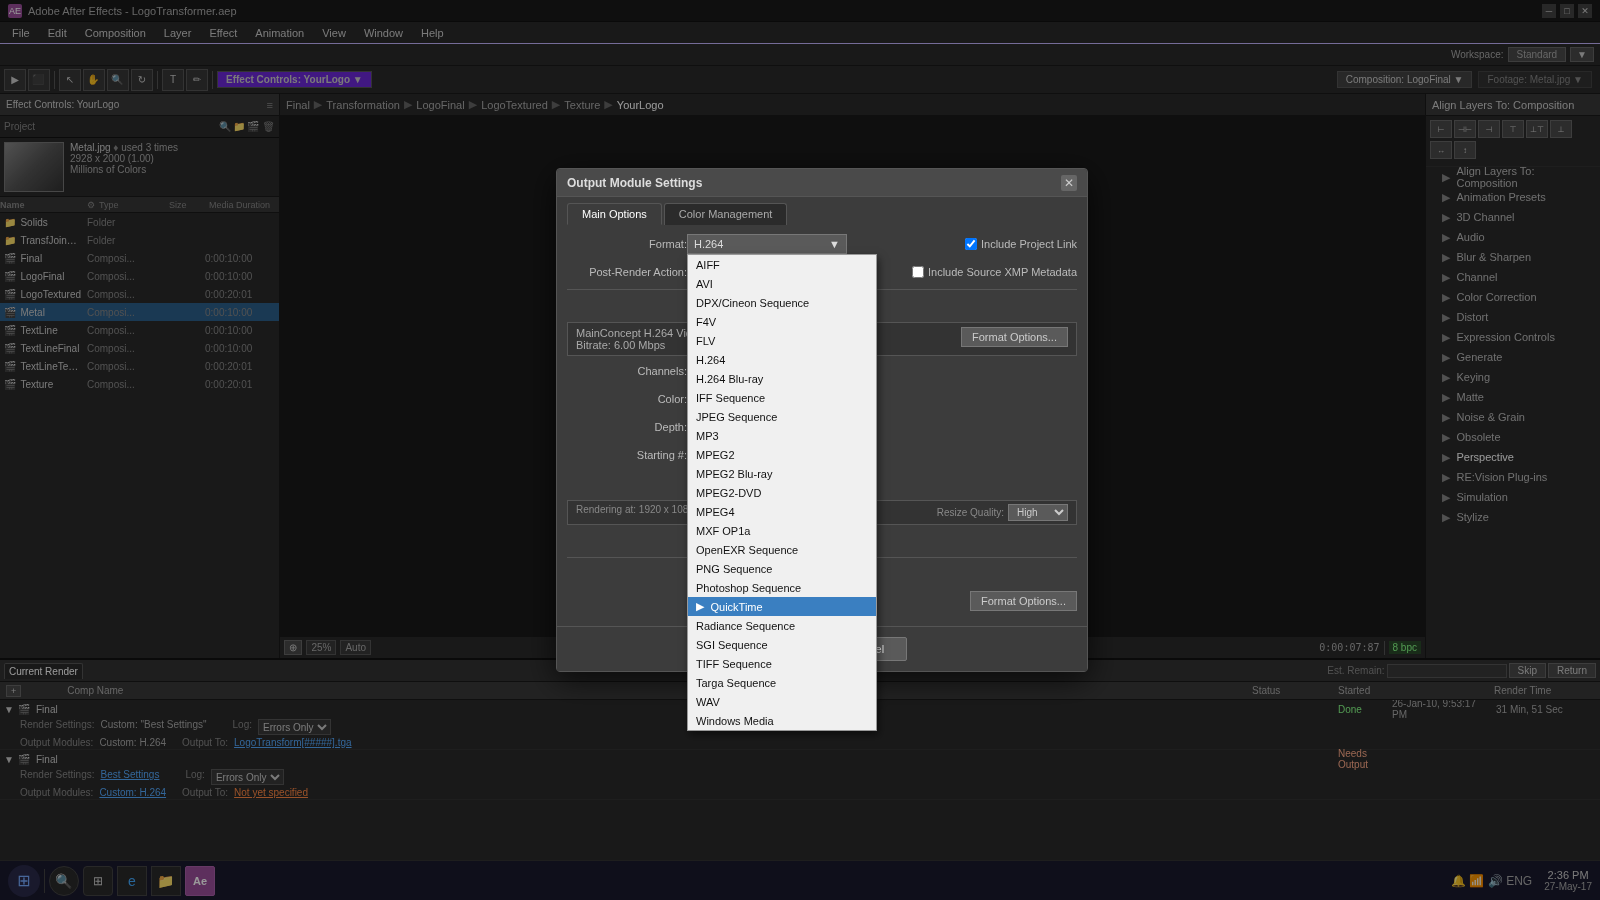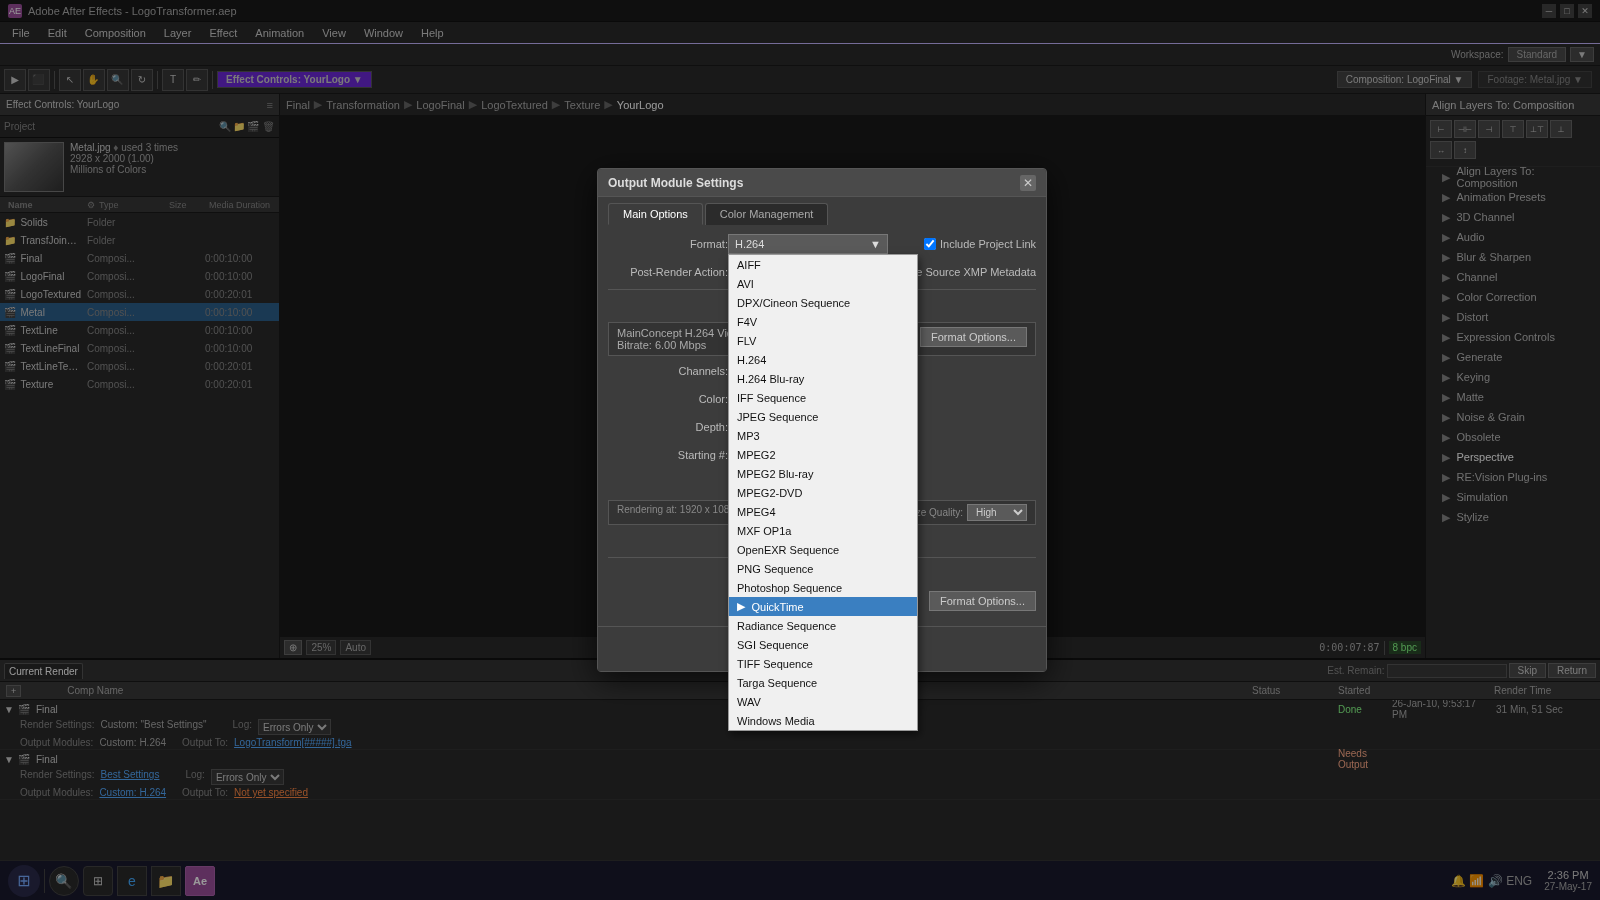--- a/index.html
+++ b/index.html
@@ -186,21 +186,21 @@
       position: fixed;
       top: 0; left: 0; right: 0; bottom: 0;
       background: rgba(0,0,0,0.4);
       z-index: 100;
       display: flex;
       align-items: center;
       justify-content: center;
     }
 
     #output-module-dialog {
-      width: 450px;
+      width: 532px;
       background: #3c3c3c;
       border: 1px solid #555;
       border-radius: 4px;
       box-shadow: 0 8px 32px rgba(0,0,0,0.7);
       position: relative;
       top: -30px;
       margin-left: 44px;
     }
 
     #dialog-title-bar {
@@ -608,21 +608,21 @@
             <span style="color:#ccc;">Metal.jpg</span>
             <span style="color:#888;"> ♦ </span>
             <span>used 3 times</span>
           </div>
           <div>2928 x 2000 (1.00)</div>
           <div>Millions of Colors</div>
         </div>
       </div>
 
       <div style="height:16px;background:#383838;border-bottom:1px solid #1a1a1a;display:flex;align-items:center;font-size:9px;color:#888;">
-        <span style="flex:1;padding:0 8px;font-weight:bold;">Name</span>
+        <span style="flex:1;padding:0 0;font-weight:bold;">Name</span>
         <span style="width:12px;">⚙</span>
         <span style="width:70px;">Type</span>
         <span style="width:40px;">Size</span>
         <span style="width:70px;">Media Duration</span>
       </div>
 
       <div id="project-list" style="flex:1;overflow-y:auto;background:#2b2b2b;">
           <div class="project-item">
       <span style="color:#f0c040;font-size:10px;">📁</span>
       <span style="flex:1;overflow:hidden;text-overflow:ellipsis;white-space:nowrap;">Solids</span>

